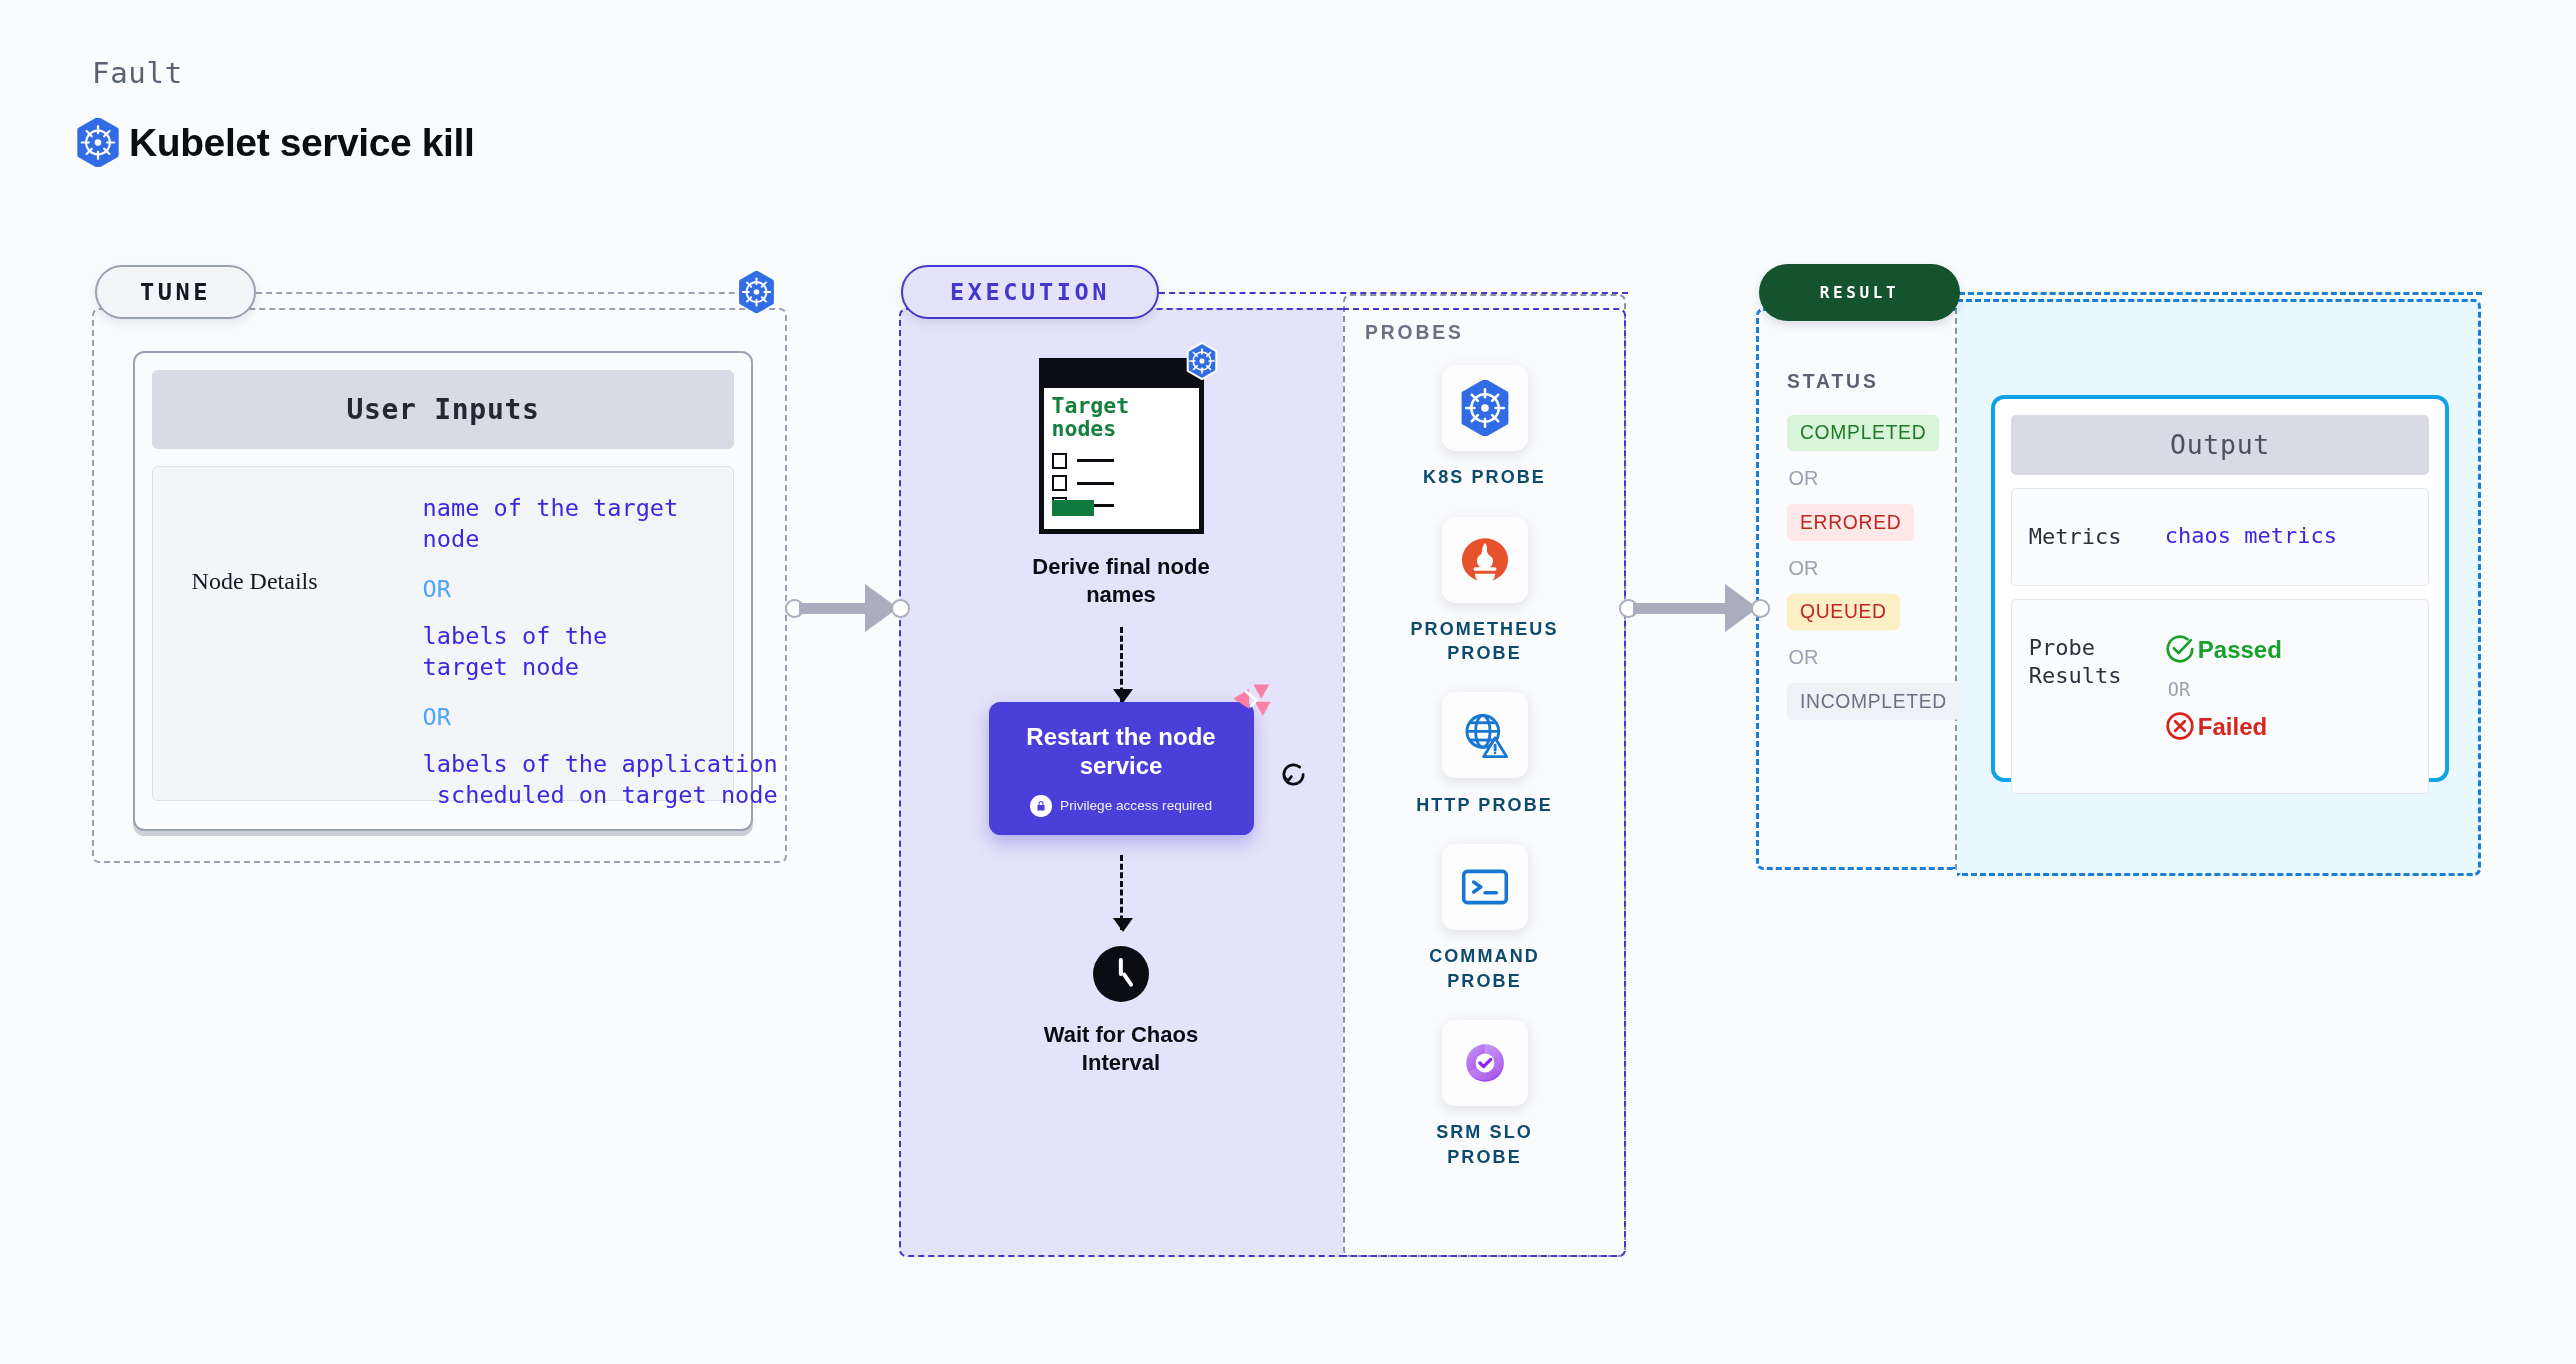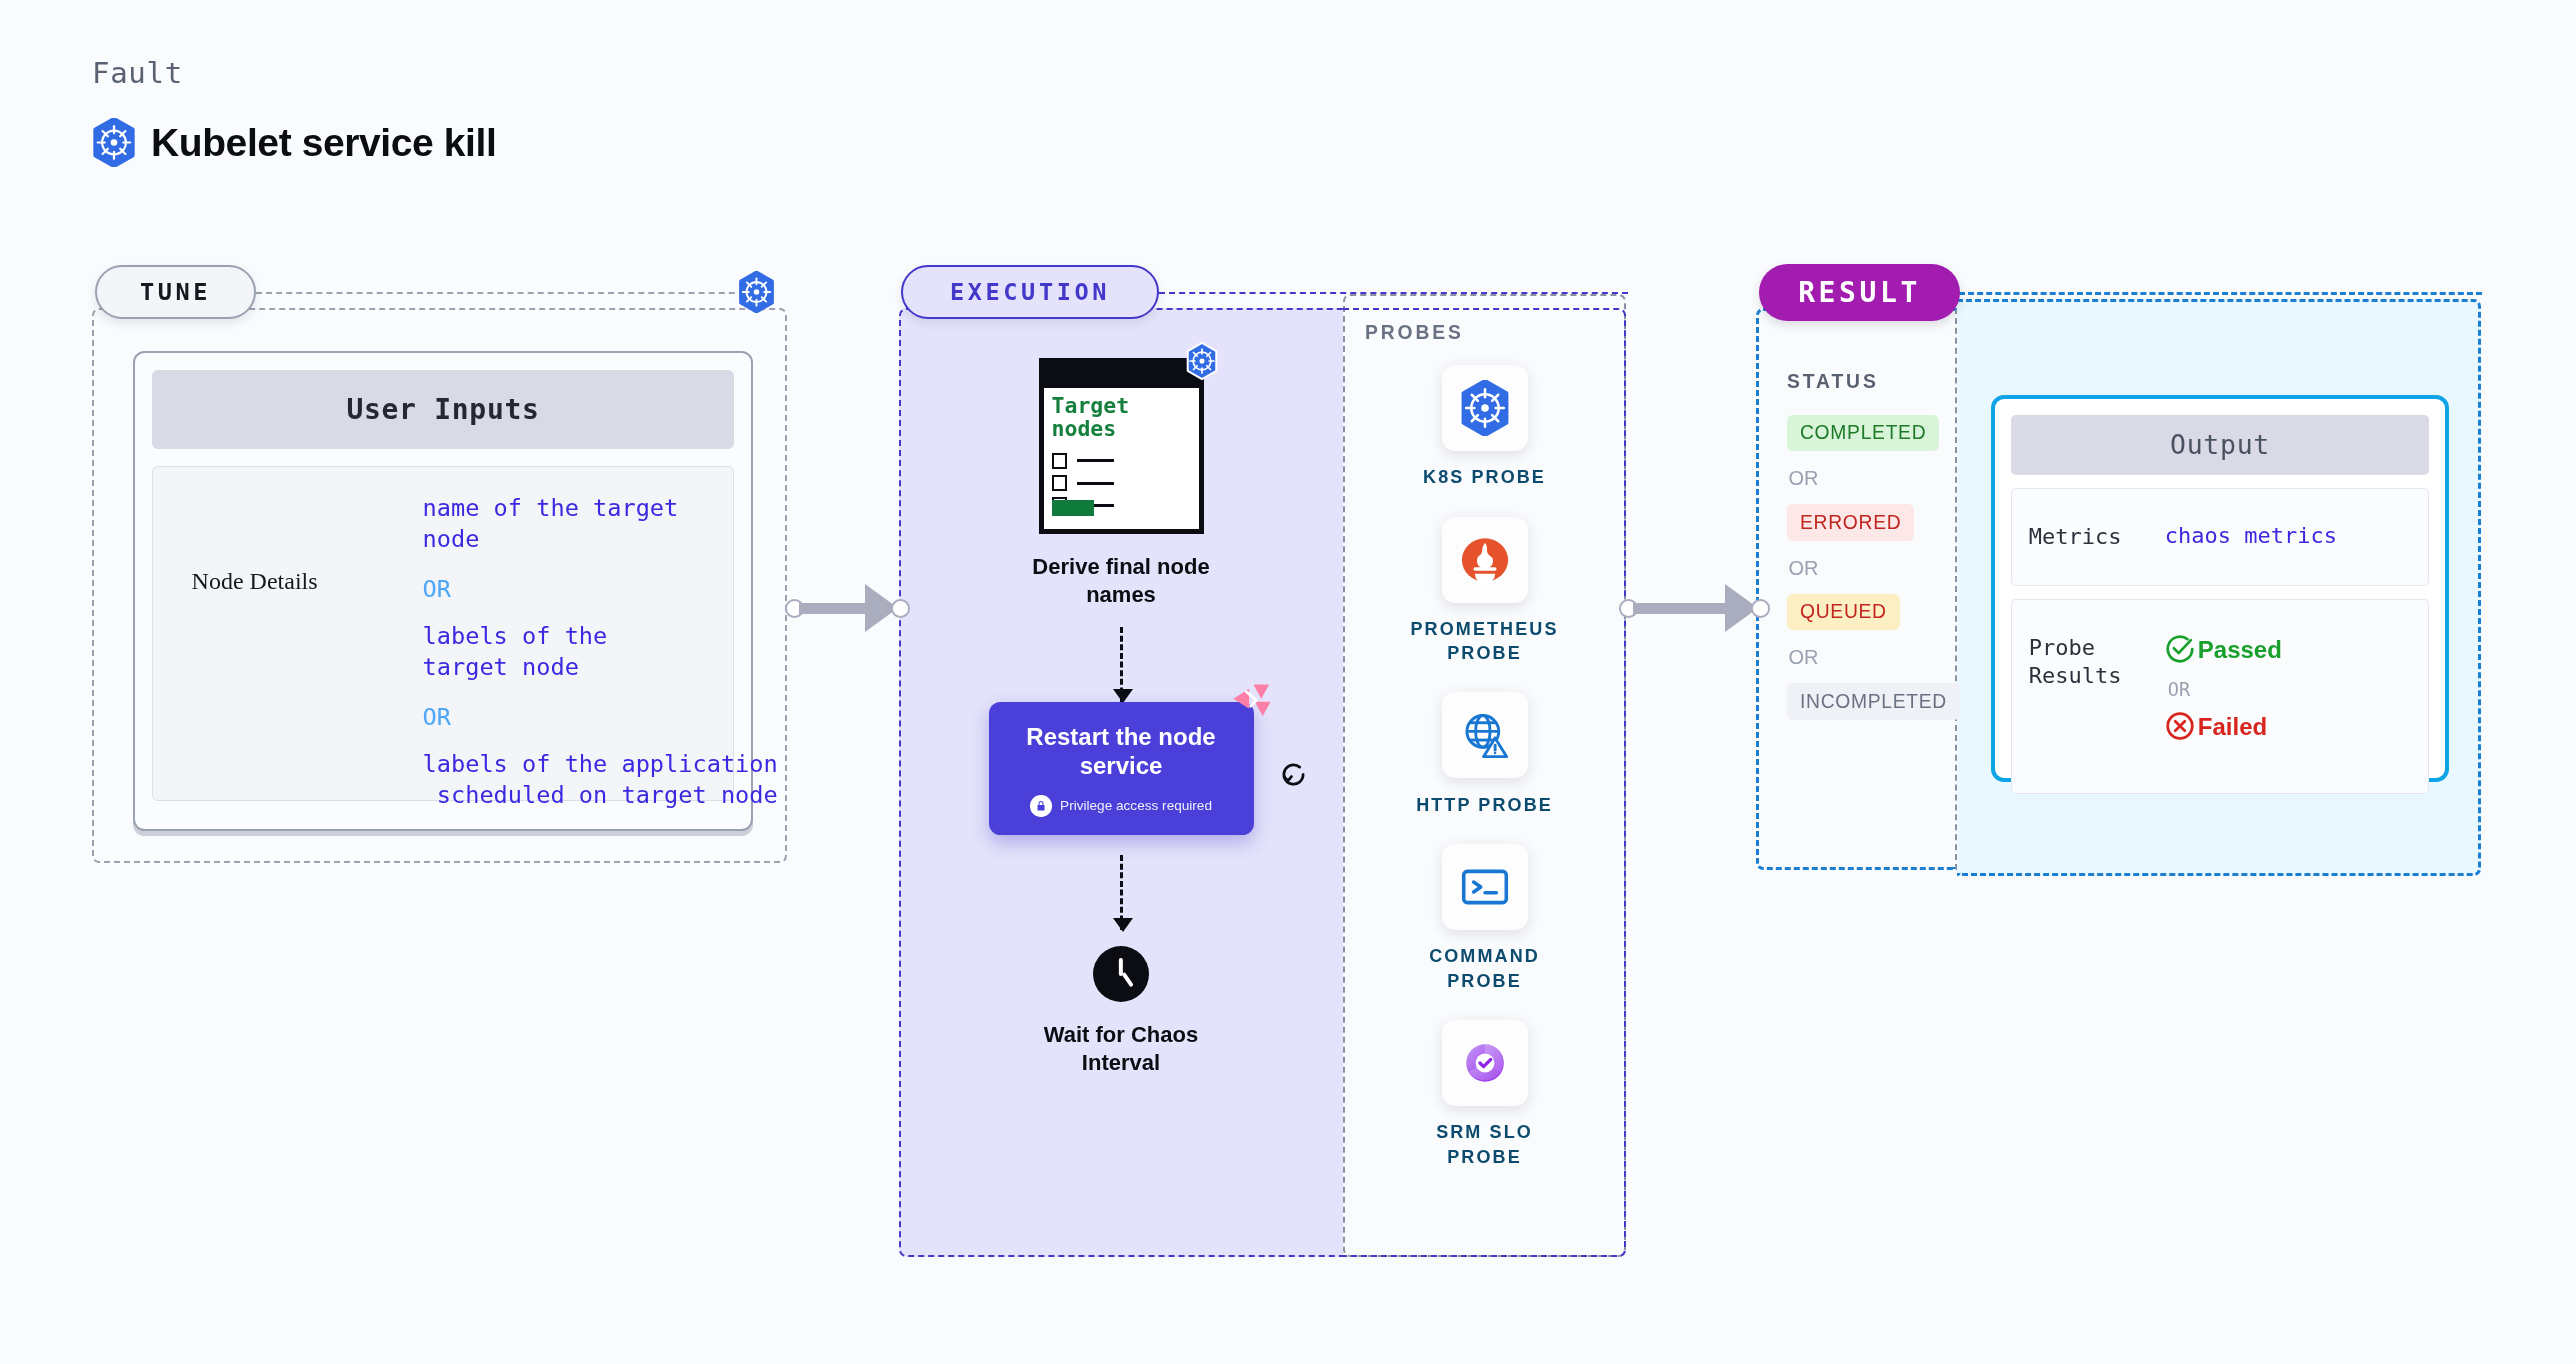--- a/index.html
+++ b/index.html
@@ -12,22 +12,22 @@
   }
   .page { position: relative; width: 2576px; height: 1365px; }
 
   
   .fault-label {
     position: absolute; left: 92px; top: 56px;
     font-family: "DejaVu Sans Mono", monospace;
     font-size: 29px; color: #5a6172; letter-spacing: 0.7px;
   }
   .title-row {
-    position: absolute; left: 92px; top: 118px;
-    display: flex; align-items: center; gap: 15px;
+    position: absolute; left: 76px; top: 118px;
+    display: flex; align-items: center; gap: 9px;
   }
   .title-text {
     font-size: 39px; font-weight: bold; color: #0b0d12;
     letter-spacing: -0.4px;
   }
 
   
   .k8s { display: block; }
 
   
@@ -92,22 +92,22 @@
     box-shadow: 0 4.3px 10px rgba(30,40,70,.10);
   }
   .pill-exec {
     left: 901px; top: 265px; width: 258px; height: 54px;
     background: #e4e3fb; border: 2.1px solid #4338ca;
     color: #4338ca; font-size: 23.6px;
     box-shadow: 0 4.3px 10px rgba(30,40,70,.10);
   }
   .pill-result {
     left: 1759px; top: 264px; width: 201px; height: 57px;
-    background: #a21caf; border: none;
-    color: #ffffff; font-size: 28px;
+    background: #14532d; border: none;
+    color: #ffffff; font-size: 16px;
     box-shadow: 0 4.3px 10px rgba(30,40,70,.14);
   }
 
   
   .pill-line { position: absolute; height: 0; z-index: 5; }
   .pline-tune { left: 256px; top: 292px; width: 509px; border-top: 2.9px dashed #9aa1b0; }
   .pline-exec { left: 1159px; top: 292px; width: 469px; border-top: 2.9px dashed #4338ca; }
   .pline-result{ left: 1959px; top: 292px; width: 523px; border-top: 3.6px dashed #1a7fd4; }
 
   .k8s-badge-tune { position: absolute; left: 738px; top: 271px; z-index: 22; }

